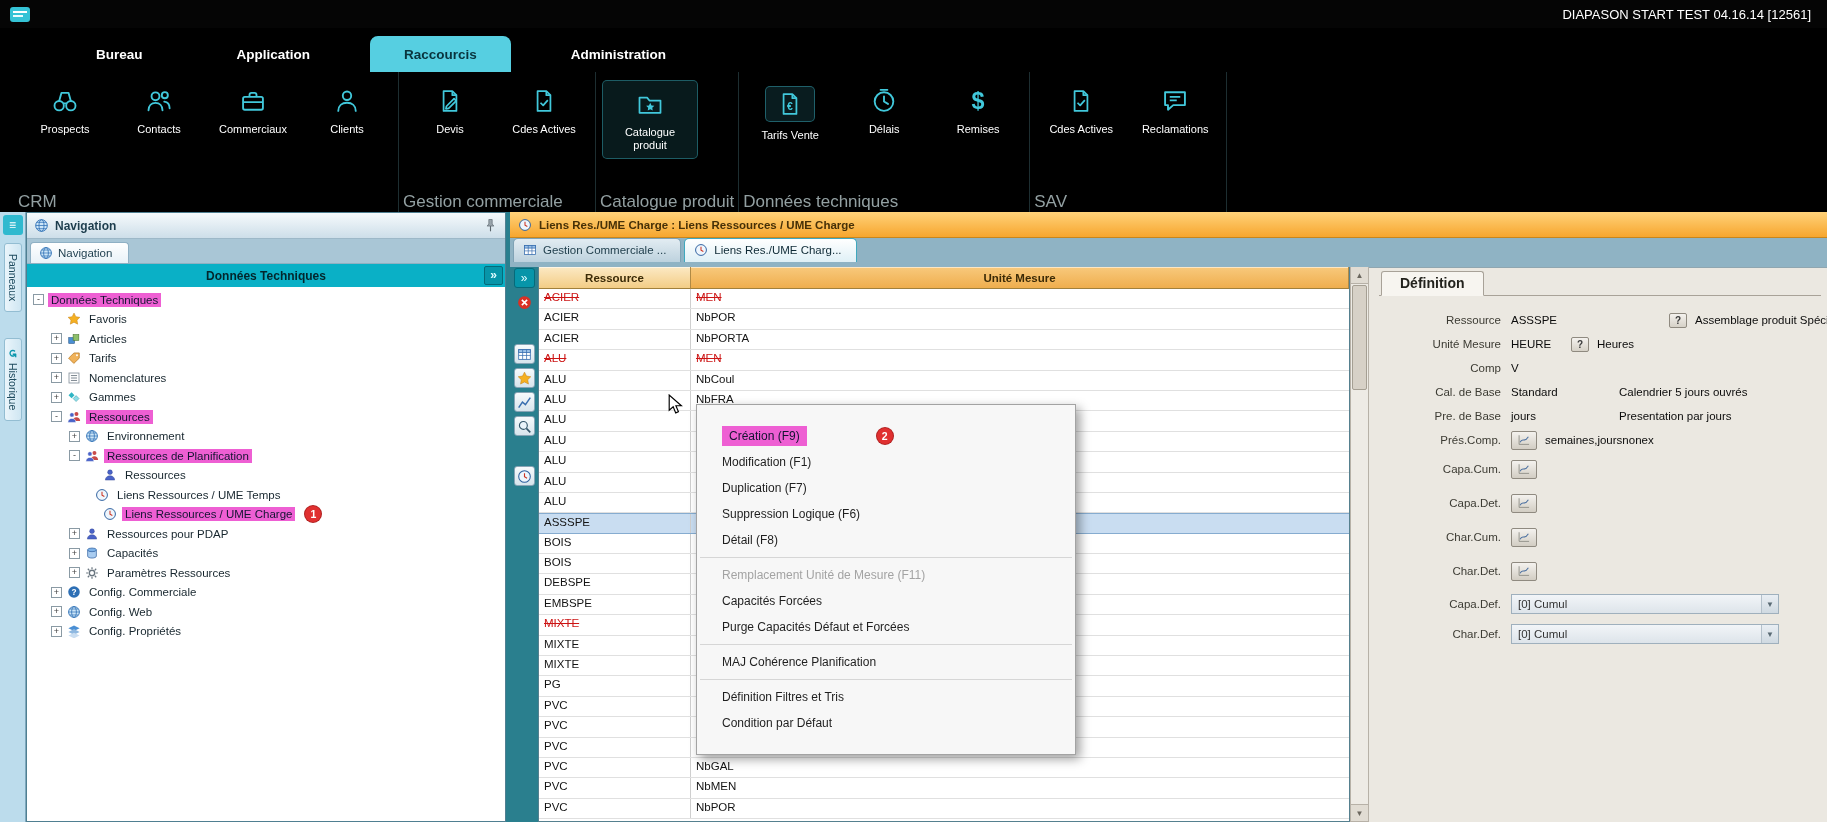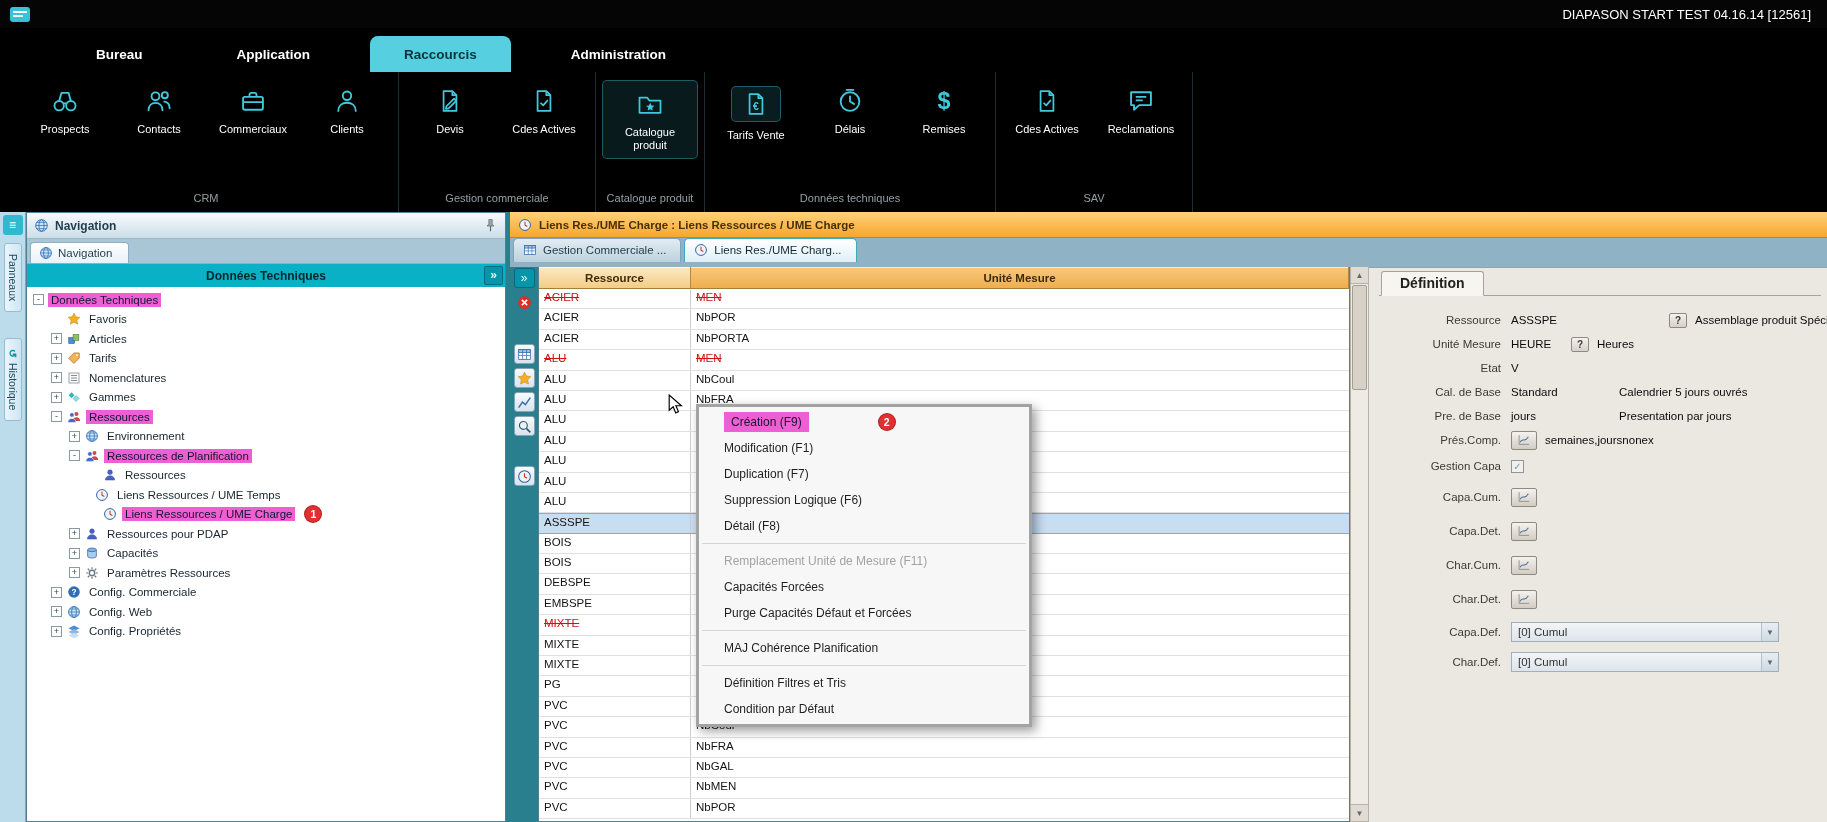--- a/index.html
+++ b/index.html
@@ -22,21 +22,21 @@
 
 .ribbon{position:absolute;left:0;top:72px;width:100%;height:140px;background:#000;display:flex;align-items:stretch;padding-left:14px}
 .rgroup{display:flex;flex-direction:column;border-right:1px solid #1d2e31;padding:0 4px}
 .ritems{flex:1;display:flex;align-items:flex-start;padding-top:8px}
 .ritem{width:94px;display:flex;flex-direction:column;align-items:center;gap:7px;padding-top:6px;color:#fff;font-size:11px;text-align:center;cursor:default}
 .ritem .ric{height:30px;display:flex;align-items:center;justify-content:center;color:#41c8db}
 .ritem .ric svg{width:28px;height:28px}
 .ritem .ric.ric-tile{background:rgba(65,200,219,.14);border:1px solid rgba(65,200,219,.4);border-radius:5px;padding:3px 10px;height:36px}
 .ritem.tile{background:rgba(65,200,219,.13);border:1px solid rgba(65,200,219,.38);border-radius:5px;padding:8px 4px 6px;width:96px;margin:0 2px}
 .rlabel{line-height:1.2}
-.glabel{height:26px;color:#93a0a2;font-size:11px;text-align:center;padding-top:6px}
+.glabel{height:26px;color:#93a0a2;font-size:17px;text-align:left;padding-top:6px}
 
 
 .workspace{position:absolute;left:0;top:212px;right:0;bottom:0}
 
 
 .edge{position:absolute;left:0;top:0;bottom:0;width:26px;background:#bcdcec;border-right:1px solid #7fa8bd;display:flex;flex-direction:column;align-items:center;padding-top:3px}
 .edge-chip{width:20px;height:20px;border-radius:3px;background:#2fb9cf;color:#fff;font-size:12px;display:flex;align-items:center;justify-content:center;margin-bottom:8px}
 .edge-tab{writing-mode:vertical-rl;background:linear-gradient(90deg,#eaf5fb,#cfe6f2);border:1px solid #93bdd2;border-radius:3px;padding:10px 2px;font-size:10.5px;color:#1d4a5e;display:flex;align-items:center;gap:5px;cursor:default}
 .edge-tab + .edge-tab{margin-top:26px}
 .hist-ic{color:#0a96ad;font-weight:bold}
@@ -113,21 +113,21 @@
 .def-desc{font-size:11.5px;color:#0c0c0c;margin-left:8px;white-space:nowrap}
 .help-btn{width:18px;height:15px;background:linear-gradient(#f4f2ee,#d6d1c7);border:1px solid #8f8a80;border-radius:2px;color:#3c3c3c;font-size:10px;font-weight:bold;display:flex;align-items:center;justify-content:center;margin-left:8px;flex:none;cursor:default}
 .mini-btn{width:26px;height:19px;background:linear-gradient(#f4f2ee,#d2cdc3);border:1px solid #8f8a80;border-radius:2px;display:flex;align-items:center;justify-content:center;flex:none;cursor:default}
 .mini-btn svg{width:14px;height:14px}
 .chk{width:13px;height:13px;border:1px solid #8f9699;background:#f0f0ee;display:flex;align-items:center;justify-content:center;color:#8a979e;font-size:10px;cursor:default}
 .dd{width:268px;height:20px;background:linear-gradient(#f2f5f8,#dde4ea);border:1px solid #9fb0bd;display:flex;align-items:center;font-size:11.5px;color:#333;cursor:default}
 .dd-text{flex:1;padding:0 6px}
 .dd-arrow{width:17px;height:100%;border-left:1px solid #b4c0ca;background:linear-gradient(#e9eef3,#cfd9e1);display:flex;align-items:center;justify-content:center;color:#5a6a74;font-size:8px}
 
 
-.ctx{position:absolute;left:696px;top:404px;width:336px;background:#f7f7f7;border:3px solid #a3a3a3;box-shadow:4px 4px 10px rgba(0,0,0,.38);padding:2px 0;z-index:50}
+.ctx{position:absolute;left:696px;top:404px;width:380px;background:#f7f7f7;border:1px solid #a3a3a3;box-shadow:4px 4px 10px rgba(0,0,0,.38);padding:18px 0;z-index:50}
 .ctx-item{height:26px;display:flex;align-items:center;padding:0 12px 0 25px;font-size:12px;color:#1f1f1f;cursor:default}
 .ctx-item.disabled{color:#a3a3a3}
 .ctx-item .pink{background:#ee5fd3;color:#141432;padding:3px 7px}
 .ctx-item .badge{margin-left:70px}
 .ctx-sep{height:1px;background:#d6d6d6;margin:4px 3px}
 
 
 .cursor{position:absolute;left:668px;top:394px;z-index:60}
 
 .ic14{width:14px;height:14px;flex:none}
@@ -795,21 +795,21 @@
                 <span class="help-btn">?</span>
                 <span class="def-desc">Assemblage produit Spécifique</span>
               </div>
               <div class="def-row def-row-1">
                 <div class="def-label">Unité Mesure</div>
                 <span class="def-value">HEURE</span>
                 <span class="help-btn">?</span>
                 <span class="def-desc">Heures</span>
               </div>
               <div class="def-row def-row-2">
-                <div class="def-label">Etat</div>
+                <div class="def-label">Comp</div>
                 <span class="def-value">V</span>
               </div>
               <div class="def-row def-row-3">
                 <div class="def-label">Cal. de Base</div>
                 <span class="def-value">Standard</span>
                 <span class="def-desc">Calendrier 5 jours ouvrés</span>
               </div>
               <div class="def-row def-row-4">
                 <div class="def-label">Pre. de Base</div>
                 <span class="def-value">jours</span>
@@ -817,24 +817,20 @@
               </div>
               <div class="def-row def-row-5">
                 <div class="def-label">Prés.Comp.</div>
                 <span class="mini-btn">
                   <svg viewBox="0 0 16 16">
                     <use href="#c-chartbtn"></use>
                   </svg>
                 </span>
                 <span class="def-desc">semaines,joursnonex</span>
               </div>
-              <div class="def-row def-row-6">
-                <div class="def-label">Gestion Capa</div>
-                <span class="chk">✓</span>
-              </div>
               <div class="def-row def-row-7">
                 <div class="def-label">Capa.Cum.</div>
                 <span class="mini-btn">
                   <svg viewBox="0 0 16 16">
                     <use href="#c-chartbtn"></use>
                   </svg>
                 </span>
               </div>
               <div class="def-row def-row-8">
                 <div class="def-label">Capa.Det.</div>

